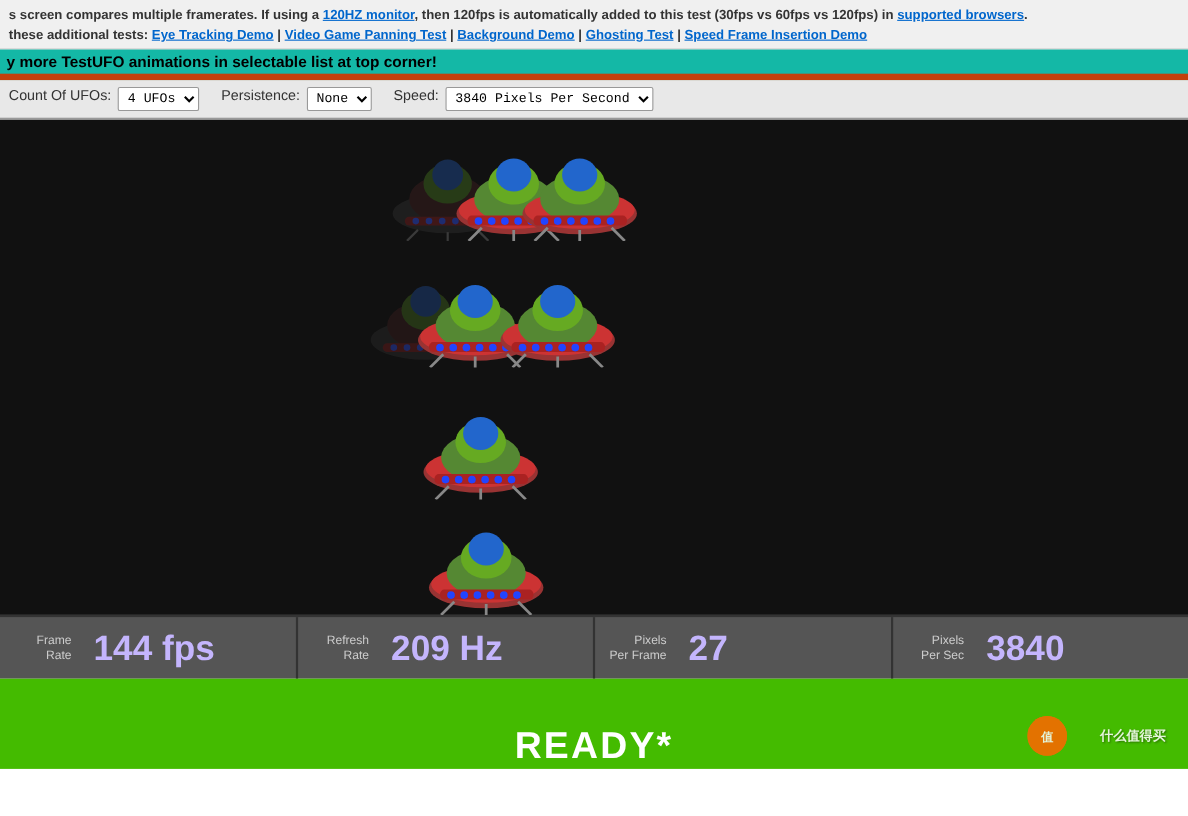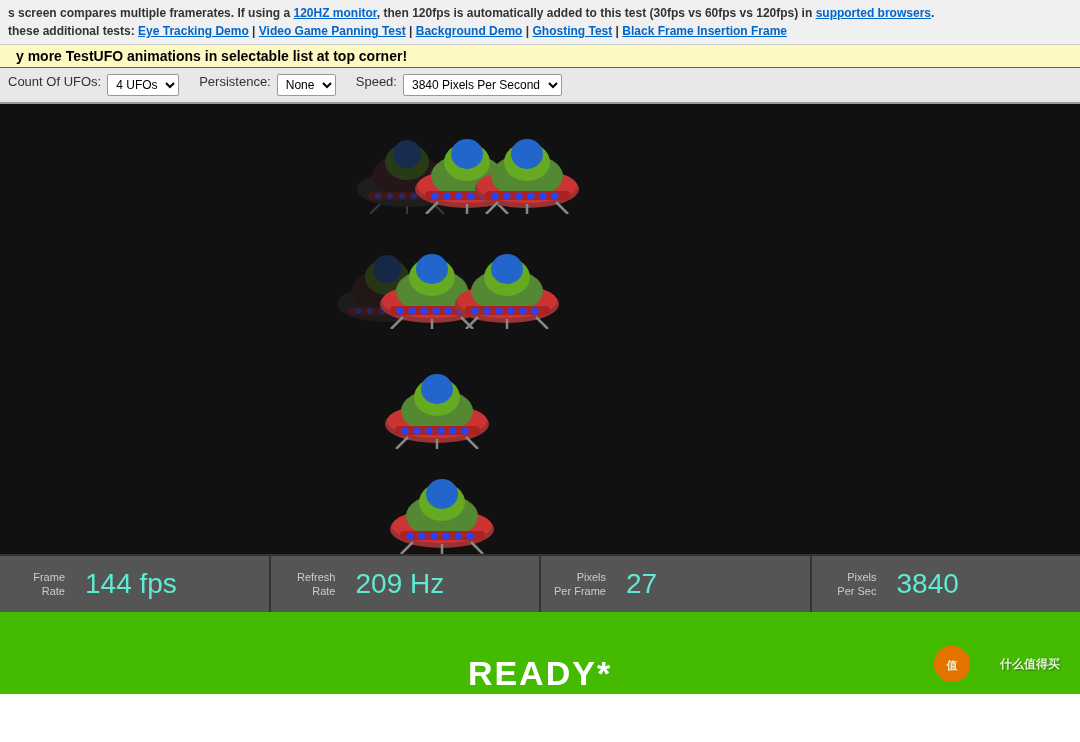--- a/index.html
+++ b/index.html
@@ -45,30 +45,31 @@
     .control-label {
       font-weight: normal;
     }
     select {
       background: #fff;
       border: 1px solid #999;
       padding: 2px 4px;
       font-size: 12px;
       cursor: pointer;
       border-radius: 2px;
+      font-family: Liberation Mono, monospace;
     }
 
     
     #banner {
-      background: #fef9c3;
-      padding: 3px 16px;
+      background: #14b8a6;
+      padding: 3px 6px;
       font-size: 14px;
       font-weight: bold;
       color: #000;
-      border-bottom: 1px solid #c2410c;
+      border-bottom: 6px solid #c2410c;
     }
 
     
     #ufo-area {
       background: #111;
       width: 1080px;
       height: 450px;
       position: relative;
       overflow: hidden;
     }
@@ -97,23 +98,23 @@
 
     .stat-label {
       color: #ccc;
       font-size: 11px;
       line-height: 1.3;
       text-align: right;
       min-width: 55px;
     }
 
     .stat-value {
-      color: #5eead4;
-      font-size: 28px;
-      font-weight: normal;
+      color: #c4b5fd;
+      font-size: 32px;
+      font-weight: bold;
     }
 
     
     #ready-bar {
       background: #44bb00;
       width: 1080px;
       height: 82px;
       display: flex;
       align-items: center;
       justify-content: center;
@@ -166,21 +167,21 @@
 <div id="top-bar">
   <div>
     s screen compares multiple framerates. If using a <a>120HZ monitor</a>, then 120fps is automatically added to this test (30fps vs 60fps vs 120fps) in <a>supported browsers</a>.
   </div>
   <div>
     these additional tests: 
     <a>Eye Tracking Demo</a> | 
     <a>Video Game Panning Test</a> | 
     <a>Background Demo</a> | 
     <a>Ghosting Test</a> | 
-    <a>Black Frame Insertion Frame</a>
+    <a>Speed Frame Insertion Demo</a>
   </div>
 </div>
 
 <div id="banner">
   <span>y more TestUFO animations in selectable list at top corner!</span>
 </div>
 
 <div id="controls-bar">
   <div class="control-group">
     <span class="control-label">Count Of UFOs:</span>

